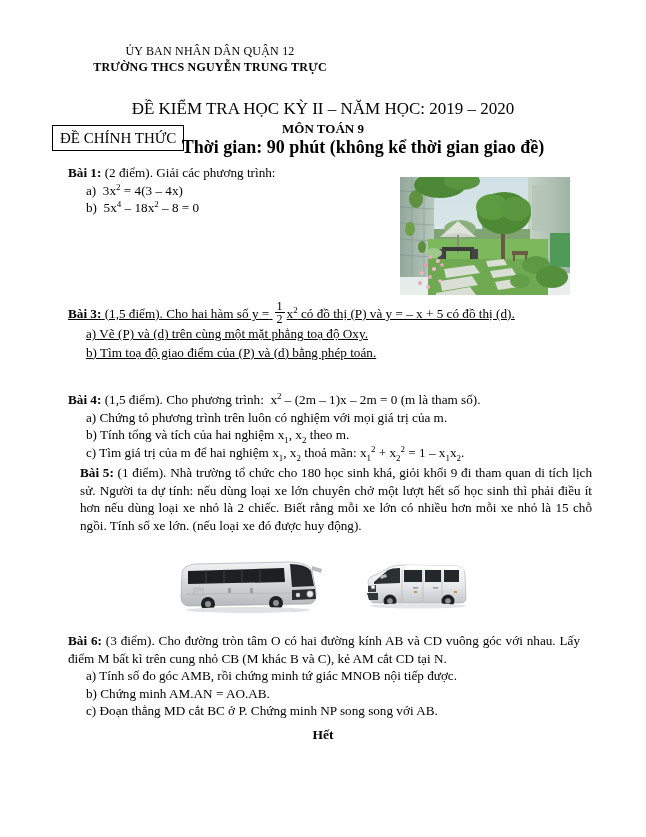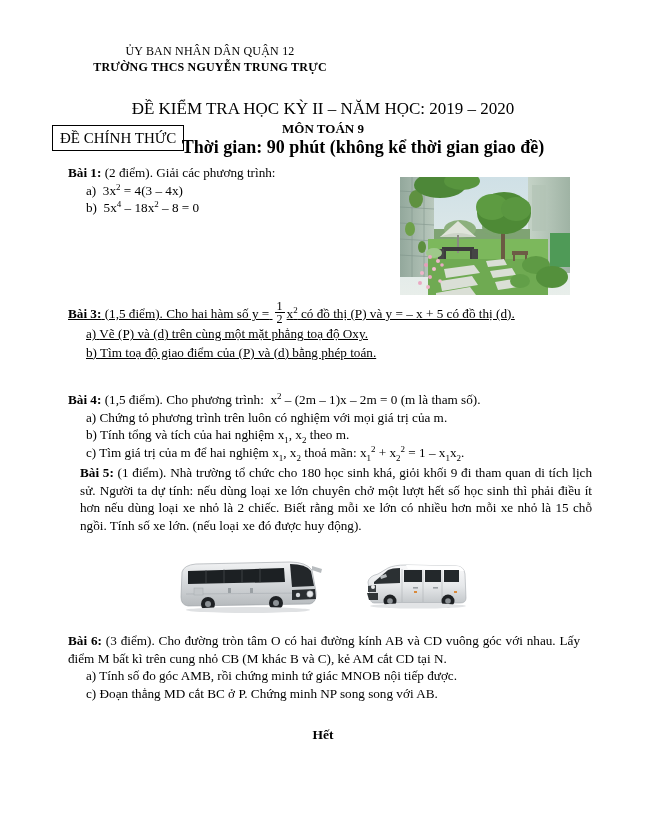--- a/index.html
+++ b/index.html
@@ -386,20 +386,24 @@
   <div class="block" style="left:68px; top:632px; width:512px;">
     <div>
       <span class="lbl">Bài 6:</span>
       <span>(3 điểm). Cho đường tròn tâm O có hai đường kính AB và CD vuông góc với nhau. Lấy điểm M bất kì trên cung nhỏ CB (M khác B và C), kẻ AM cắt CD tại N.</span>
     </div>
     <div class="sub">
       <span>a)</span>
       <span>Tính số đo góc AMB, rồi chứng minh tứ giác MNOB nội tiếp được.</span>
     </div>
     <div class="sub">
+      <span>b)</span>
+      <span>Chứng minh AM.AN = AO.AB.</span>
+    </div>
+    <div class="sub">
       <span>c)</span>
       <span>Đoạn thẳng MD cắt BC ở P. Chứng minh NP song song với AB.</span>
     </div>
   </div>
 
   <div class="footer-end">Hết</div>
 
 </div>
 
 </body></html>

